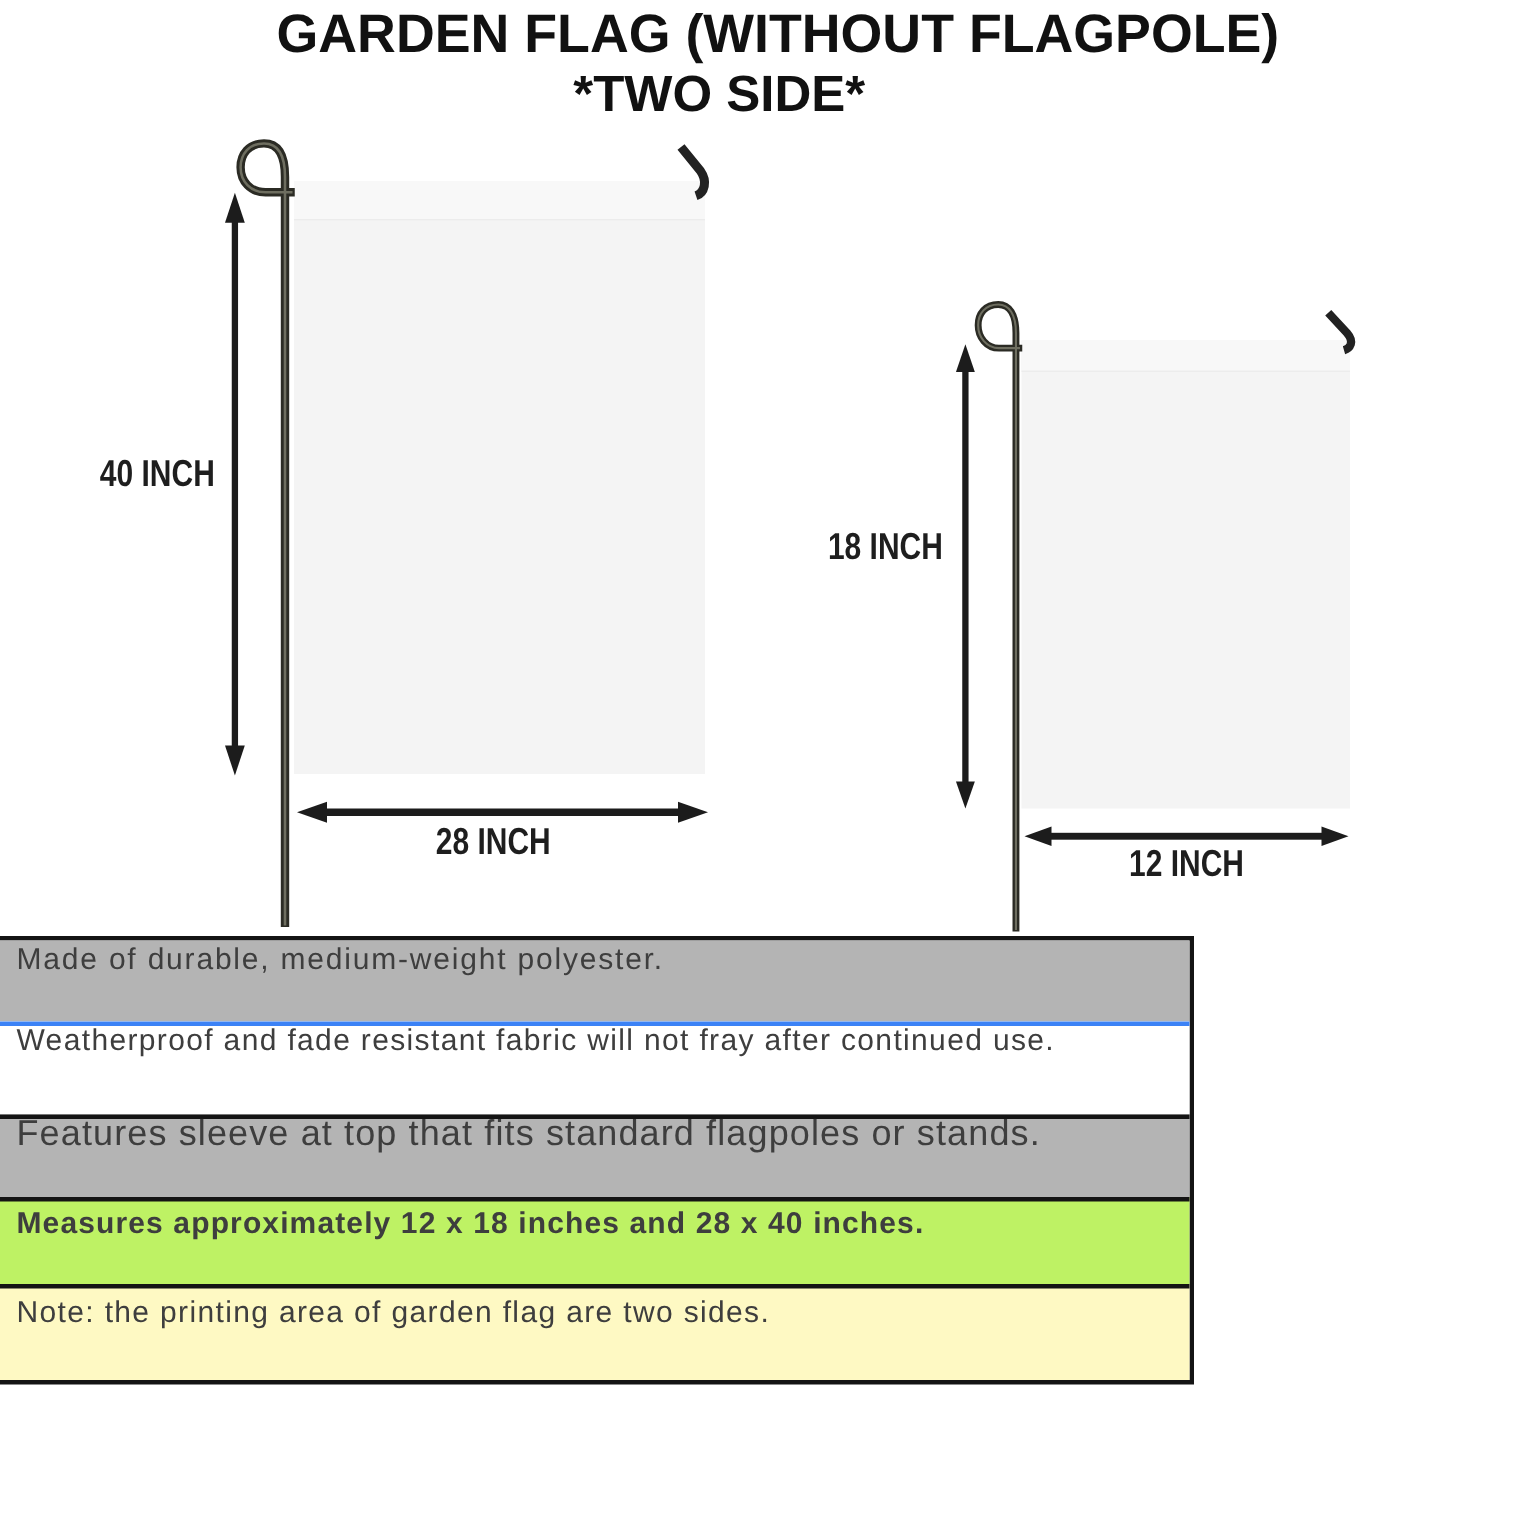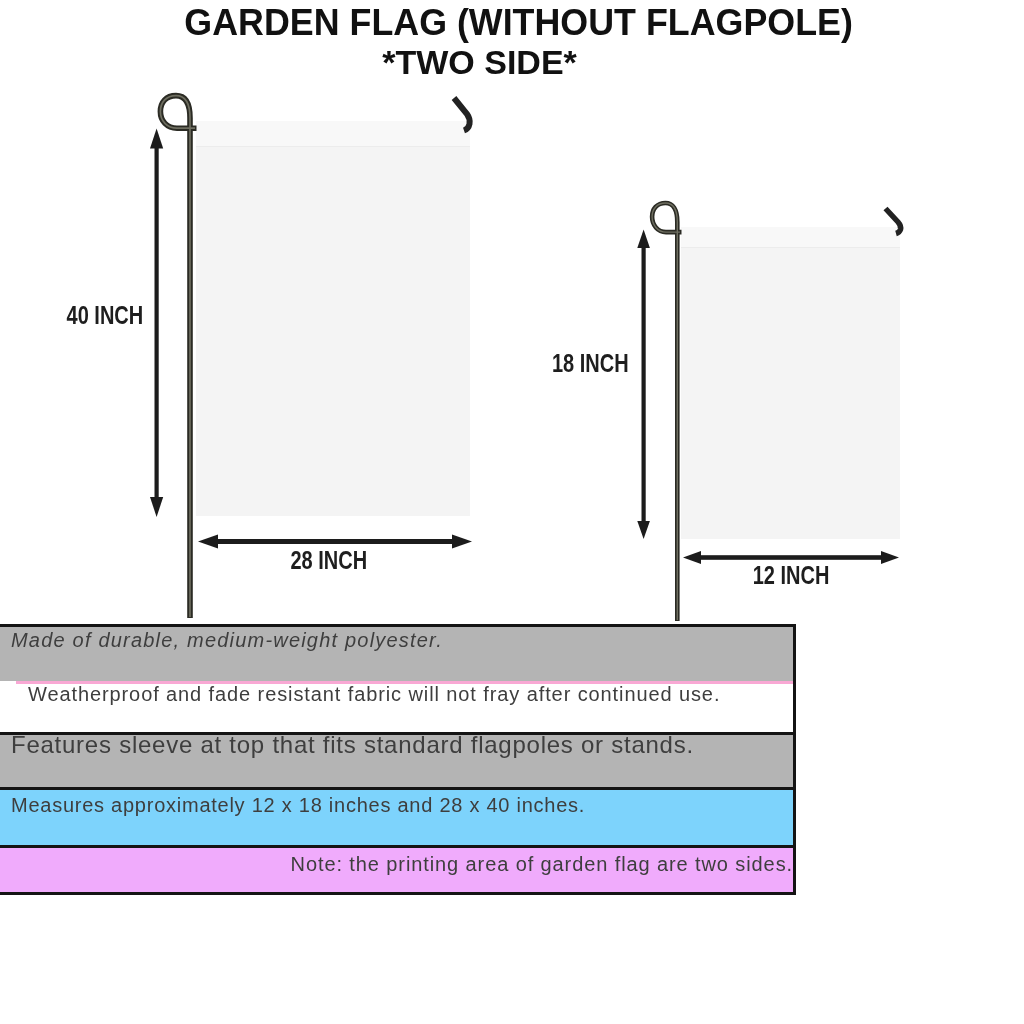--- a/index.html
+++ b/index.html
@@ -66,22 +66,22 @@
 
   <text x="0" y="0" transform="translate(328.8,569.0) scale(0.8,1)" text-anchor="middle" font-family="Liberation Sans, sans-serif" font-weight="bold" font-size="25" fill="#1e1e1e">28 INCH</text>
 
   <text x="0" y="0" transform="translate(628.6,372.4) scale(0.8,1)" text-anchor="end" font-family="Liberation Sans, sans-serif" font-weight="bold" font-size="25" fill="#1e1e1e">18 INCH</text>
 
   <text x="0" y="0" transform="translate(791,583.7) scale(0.8,1)" text-anchor="middle" font-family="Liberation Sans, sans-serif" font-weight="bold" font-size="25" fill="#1e1e1e">12 INCH</text>
 </svg>
 
 <div class="abs" style="left:-4px;top:624px;width:800px;border:3px solid #141414;box-sizing:border-box;">
 
-  <div style="height:54px;background:#b4b4b4;font-size:20px;line-height:20px;letter-spacing:1.2px;color:#3e3e3e;padding:3px 0 0 12px;box-sizing:border-box;font-style:italic;">Made of durable, medium-weight polyester.</div>
+  <div style="height:54px;background:#b4b4b4;font-size:20px;line-height:20px;letter-spacing:1.2px;color:#3e3e3e;padding:3px 0 0 12px;box-sizing:border-box;">Made of durable, medium-weight polyester.</div>
 
-  <div style="height:51px;background:#ffffff;border-top:3px solid #f9a8d4;font-size:20px;line-height:20px;letter-spacing:0.9px;color:#3e3e3e;padding:0px 0 0 12px;box-sizing:border-box;margin-left:17px;">Weatherproof and fade resistant fabric will not fray after continued use.</div>
+  <div style="height:62px;background:#ffffff;border-top:3px solid #3b82f6;font-size:20px;line-height:20px;letter-spacing:0.9px;color:#3e3e3e;padding:0px 0 0 12px;box-sizing:border-box;">Weatherproof and fade resistant fabric will not fray after continued use.</div>
 
   <div style="height:55px;background:#b4b4b4;border-top:3px solid #141414;font-size:24px;line-height:20px;letter-spacing:0.75px;color:#3e3e3e;padding:0px 0 0 12px;box-sizing:border-box;">Features sleeve at top that fits standard flagpoles or stands.</div>
 
-  <div style="height:58px;background:#7dd3fc;border-top:3px solid #141414;font-size:20px;line-height:20px;letter-spacing:0.75px;color:#3e3e3e;padding:5px 0 0 12px;box-sizing:border-box;">Measures approximately 12 x 18 inches and 28 x 40 inches.</div>
+  <div style="height:58px;background:#bef264;border-top:3px solid #141414;font-size:20px;line-height:20px;letter-spacing:0.75px;color:#3e3e3e;padding:5px 0 0 12px;box-sizing:border-box;font-weight:bold;">Measures approximately 12 x 18 inches and 28 x 40 inches.</div>
 
-  <div style="height:47px;background:#f0abfc;border-top:3px solid #141414;font-size:20px;line-height:20px;letter-spacing:0.9px;color:#3e3e3e;padding:6px 0 0 12px;box-sizing:border-box;text-align:right;">Note: the printing area of garden flag are two sides.</div>
+  <div style="height:64px;background:#fef9c3;border-top:3px solid #141414;font-size:20px;line-height:20px;letter-spacing:0.9px;color:#3e3e3e;padding:6px 0 0 12px;box-sizing:border-box;">Note: the printing area of garden flag are two sides.</div>
 </div>
 
 </body></html>

